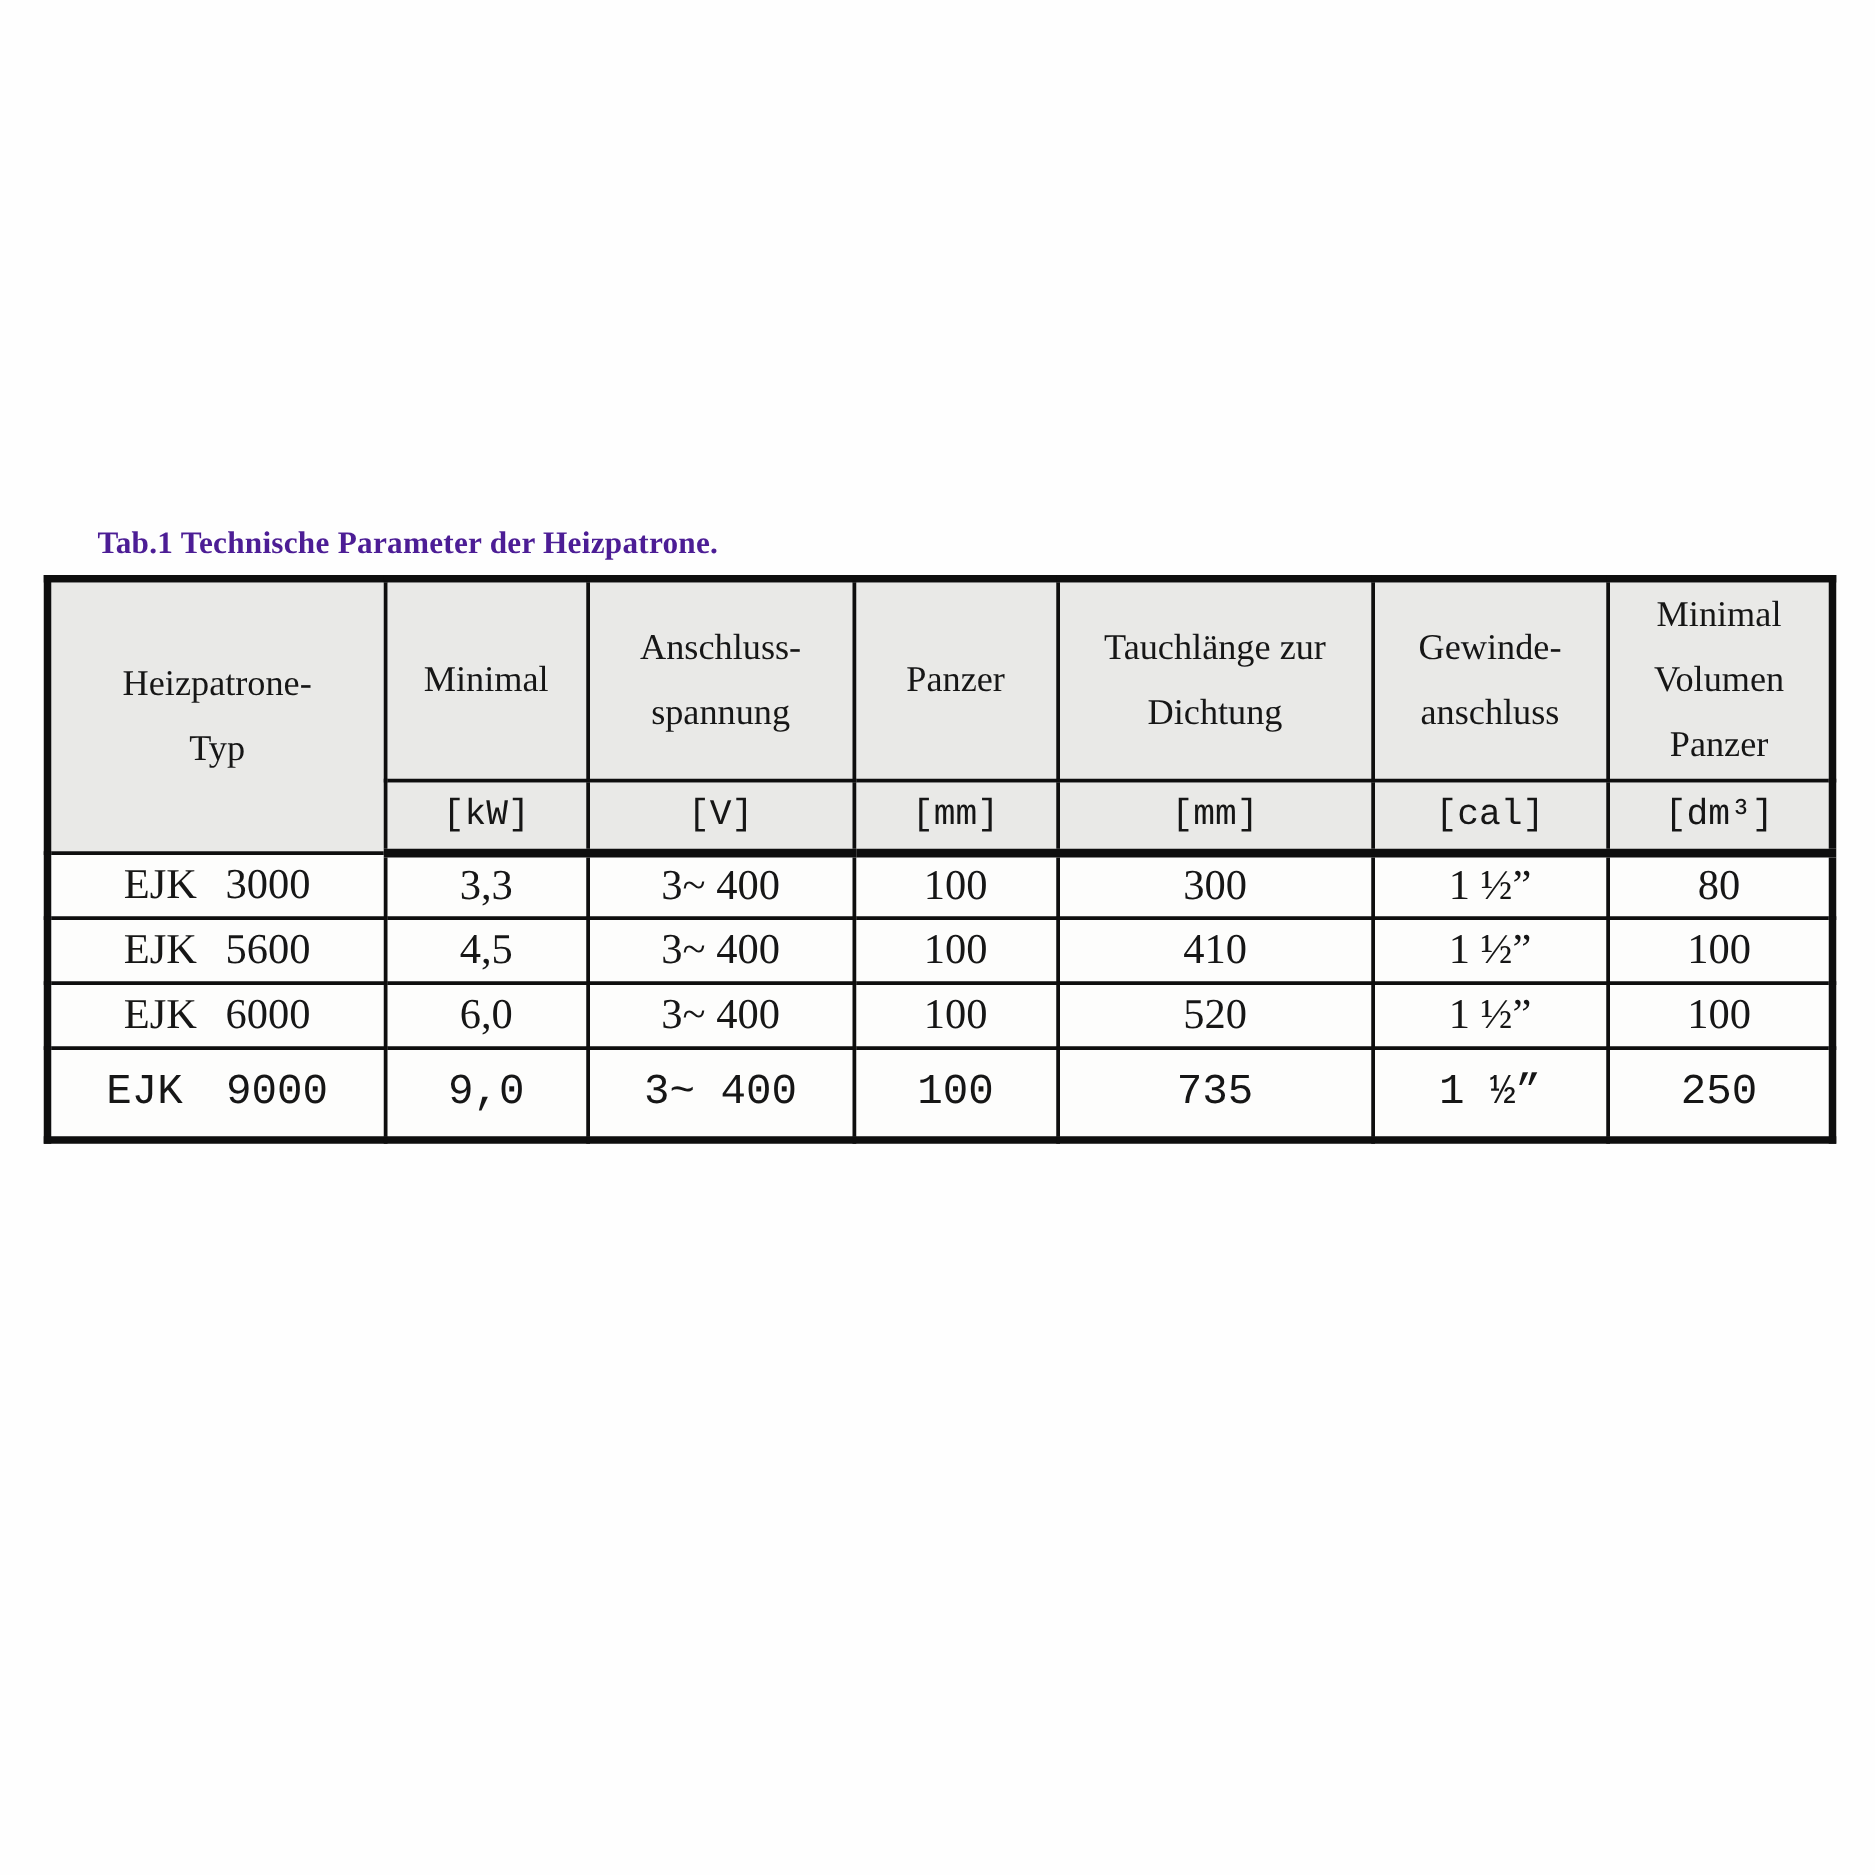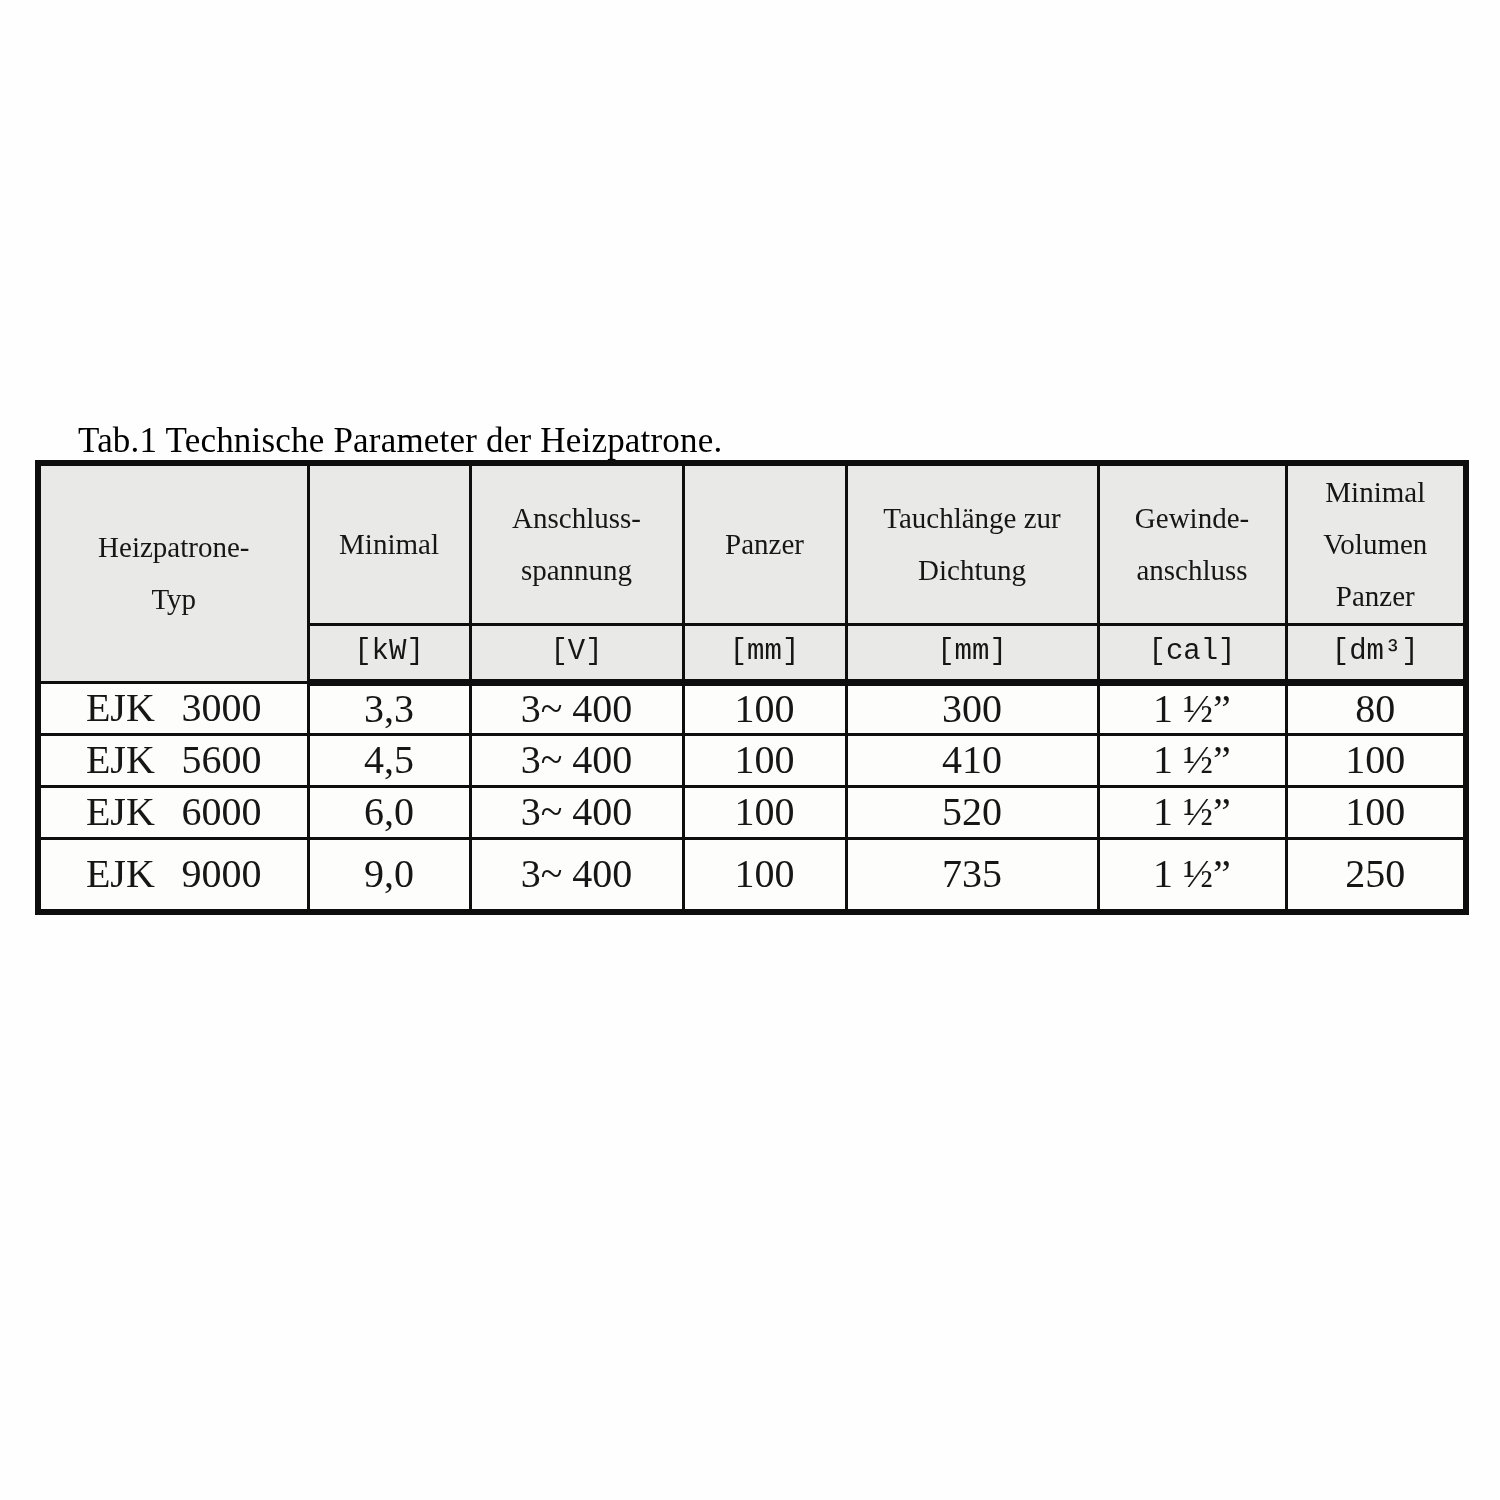--- a/index.html
+++ b/index.html
@@ -13,24 +13,24 @@
     height: 1500px;
     background: #fefefe;
     font-family: "Liberation Serif", "DejaVu Serif", serif;
     color: #161616;
     overflow: hidden;
   }
   .caption {
     position: absolute;
     left: 78px;
     top: 421px;
-    font-size: 35px;
-    font-weight: normal;
+    font-size: 25px;
+    font-weight: bold;
     letter-spacing: 0.2px;
-    color: #000000;
+    color: #4c1d95;
     white-space: nowrap;
   }
   table.params {
     position: absolute;
     left: 35px;
     top: 460px;
     border-collapse: collapse;
     table-layout: fixed;
     background: #fdfdfc;
     border: 6px solid #0e0e0e;
@@ -60,23 +60,23 @@
     line-height: 1.1;
     font-family: Liberation Mono, monospace;
   }
   th.type-head {
     border-bottom-width: 7px;
     border-right-width: 6px;
     font-size: 30px;
   }
   
   tbody tr { height: 52px; }
-  tbody tr.tall { height: 74px; }
+  tbody tr.tall { height: 74px; font-family: Liberation Mono, monospace; }
   tbody td {
-    font-size: 40px;
+    font-size: 34px;
     line-height: 1.1;
     background: #fdfdfc;
   }
   td.type-cell {
     border-right-width: 6px;
     word-spacing: 0.42em;
   }
   tbody td + td {  }
 </style>
 </head>

